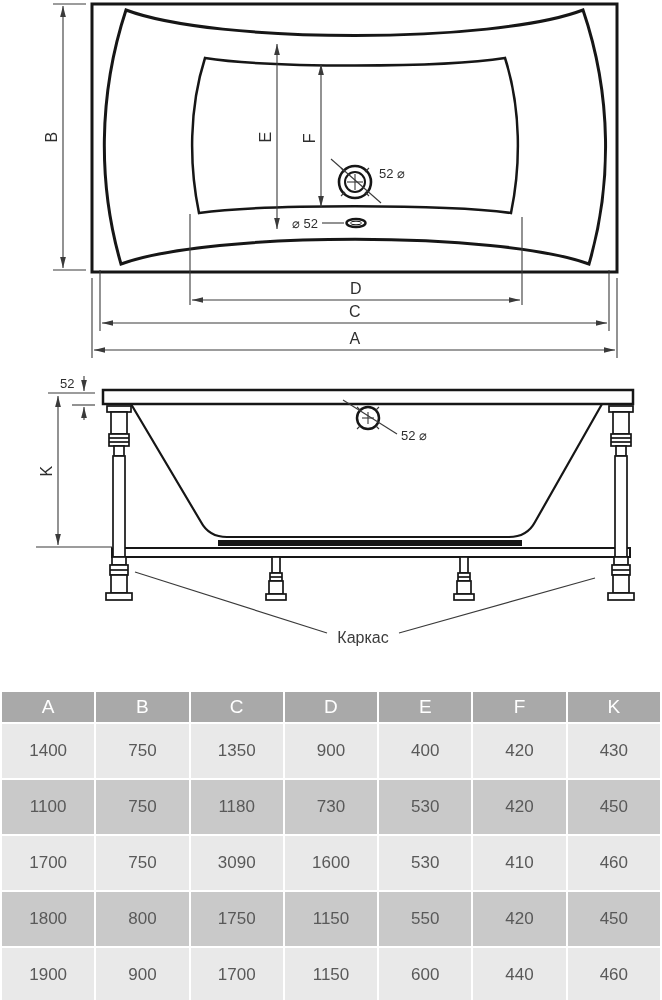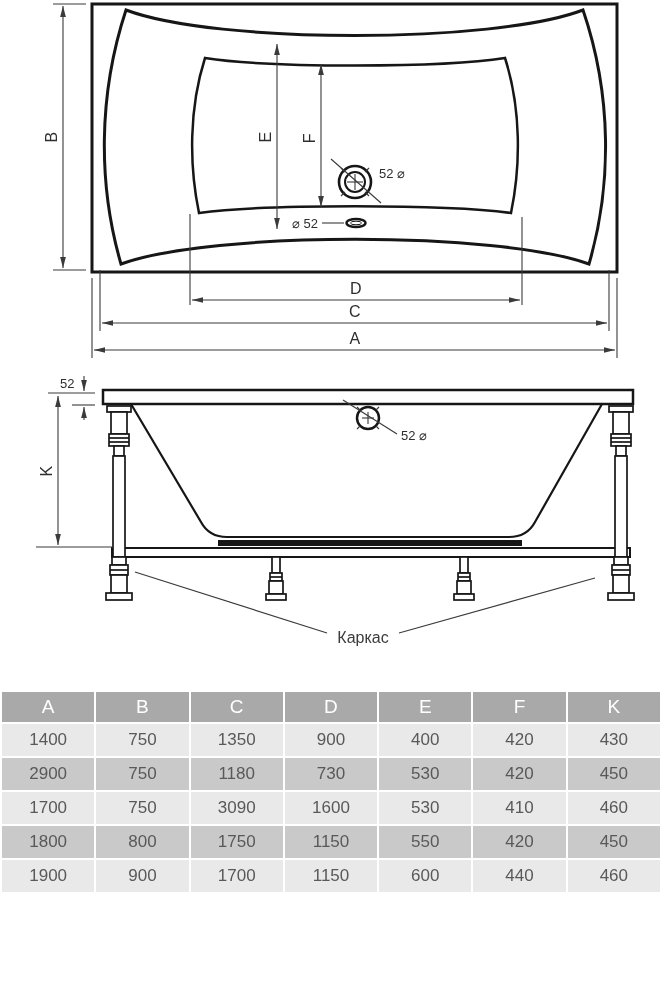--- a/index.html
+++ b/index.html
@@ -25,21 +25,21 @@
 
   .table-wrap{margin-top:30px;width:662px;}
   table.dims{
     width:662px;table-layout:fixed;border-collapse:separate;border-spacing:2px;
   }
   table.dims th{
     background:var(--header-bg);color:#ffffff;font-weight:400;
     font-size:19px;height:30px;padding:0;text-align:center;
   }
   table.dims td{
-    color:var(--cell-text);font-size:17px;height:30px;padding:1px;text-align:center;
+    color:var(--cell-text);font-size:17px;height:30px;padding:12px;text-align:center;
   }
   table.dims tbody tr:nth-child(odd) td{background:var(--row-light);}
   table.dims tbody tr:nth-child(even) td{background:var(--row-dark);}
 </style>
 </head>
 <body>
 
 <svg width="662" height="370" viewBox="0 0 662 370">
   <defs>
     <marker id="arr1" markerWidth="11" markerHeight="8" refX="10" refY="4" orient="auto-start-reverse">
@@ -208,21 +208,21 @@
         <tr>
           <td>1400</td>
           <td>750</td>
           <td>1350</td>
           <td>900</td>
           <td>400</td>
           <td>420</td>
           <td>430</td>
         </tr>
         <tr>
-          <td>2900</td>
+          <td>1100</td>
           <td>750</td>
           <td>1180</td>
           <td>730</td>
           <td>530</td>
           <td>420</td>
           <td>450</td>
         </tr>
         <tr>
           <td>1700</td>
           <td>750</td>

